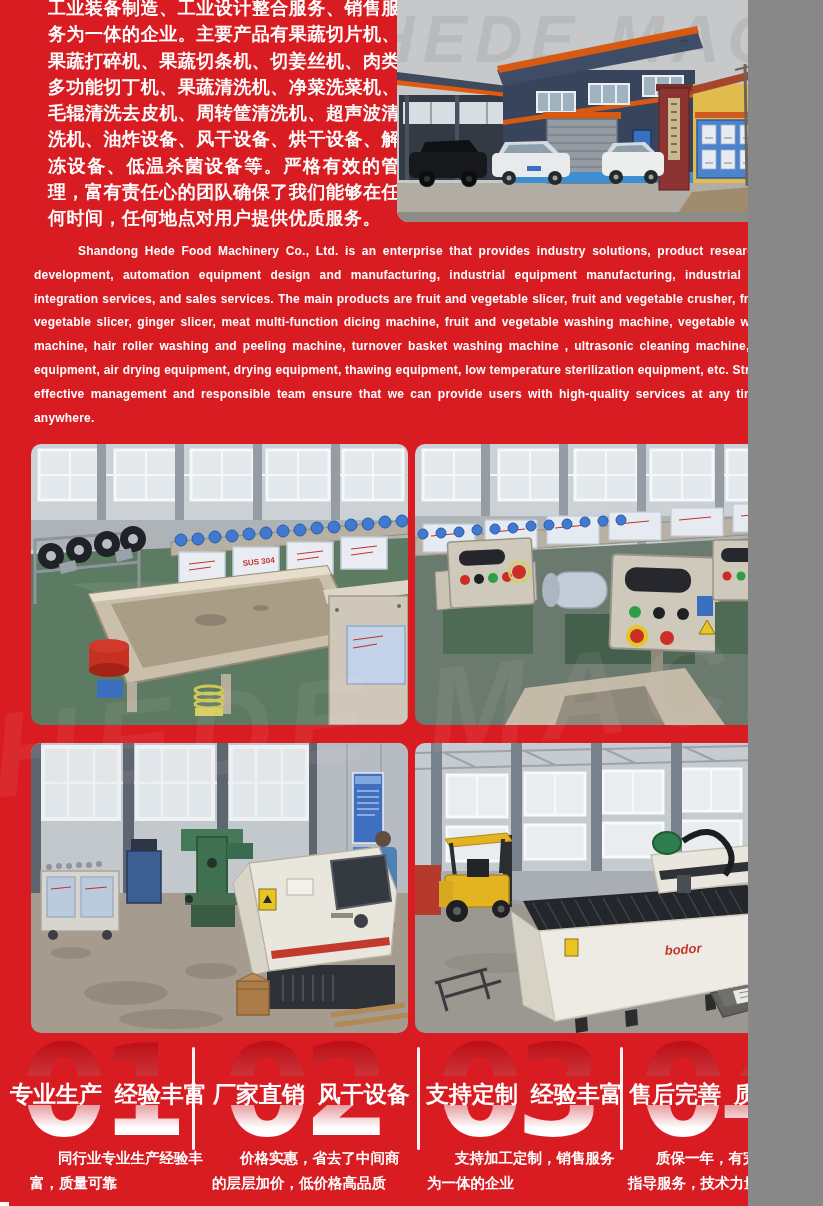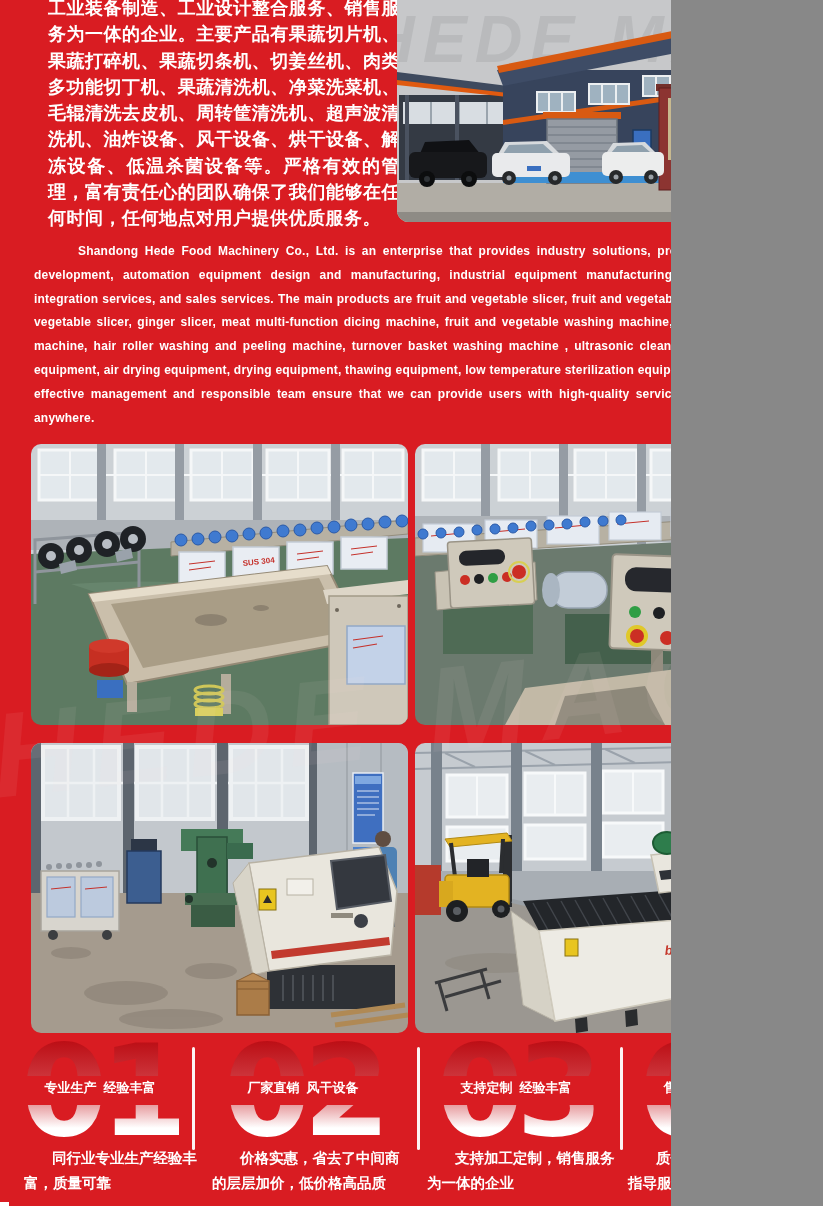--- a/index.html
+++ b/index.html
@@ -2,21 +2,21 @@
 <html style="--page-red: #d91c22; --digit-red: #bb0d14; --text-white: #ffffff;"><head>
 <meta charset="utf-8">
 <style>
   :root{
     --page-red:#d91c22;
     --digit-red:#bb0d14;
     --text-white:#ffffff;
   }
   html,body{margin:0;padding:0;background:#888;}
   .page{
-    position:relative;width:671px;height:1206px;overflow:hidden;
+    position:relative;width:748px;height:1206px;overflow:hidden;
     background:var(--page-red,#d91c22);
     font-family:"Liberation Sans","DejaVu Sans",sans-serif;
   }
   
   .intro-cn{
     position:absolute;left:48px;top:-5px;width:352px;
     color:var(--text-white,#fff);font-weight:bold;font-size:18px;
     line-height:26.3px;letter-spacing:.5px;text-align:justify;
   }
   .intro-en{
@@ -51,36 +51,36 @@
   @supports ((-webkit-background-clip:text) or (background-clip:text)){
     .feat-num{
       background:linear-gradient(180deg,var(--digit-red,#bb0d14) 0%,#cf3a40 38%,#ffffff 80%);
       -webkit-background-clip:text;background-clip:text;
       color:transparent;-webkit-text-fill-color:transparent;
     }
   }
   .feat-title{
     position:absolute;top:1076px;width:180px;height:22px;z-index:3;
     background:var(--page-red,#d91c22);
-    color:var(--text-white,#fff);font-weight:bold;font-size:13px;
+    color:var(--text-white,#fff);font-weight:bold;font-size:23px;
     text-align:center;white-space:pre;padding:3px 0 4px 0;
   }
   .feat-desc{
     position:absolute;top:1146px;z-index:3;
     color:var(--text-white,#fff);font-weight:bold;font-size:14.5px;
     line-height:25px;text-indent:28px;text-align:left;
   }
   .feat-divider{
     position:absolute;top:1047px;width:3px;height:103px;z-index:3;
     background:rgba(255,255,255,.95);border-radius:2px;
   }
   .d1{left:192px}.d2{left:417px}.d3{left:620px}
   .n1{left:20px}.n2{left:223px}.n3{left:436px}.n4{left:639px}
   .t1{left:10px}.t2{left:213px}.t3{left:426px}.t4{left:629px}
-  .ds1{left:24px;width:176px}.ds2{left:212px;width:192px}
+  .ds1{left:30px;width:176px}.ds2{left:212px;width:192px}
   .ds3{left:427px;width:190px}.ds4{left:628px;width:190px}
   .corner-sliver{position:absolute;left:0;bottom:0;width:9px;height:4px;background:#fff;}
 </style>
 </head>
 <body>
 
 <div class="page">
 
   <div class="intro-cn">工业装备制造、工业设计整合服务、销售服务为一体的企业。主要产品有果蔬切片机、果蔬打碎机、果蔬切条机、切姜丝机、肉类多功能切丁机、果蔬清洗机、净菜洗菜机、毛辊清洗去皮机、周转筐清洗机、超声波清洗机、油炸设备、风干设备、烘干设备、解冻设备、低温杀菌设备等。严格有效的管理，富有责任心的团队确保了我们能够在任何时间，任何地点对用户提供优质服务。</div>
 

